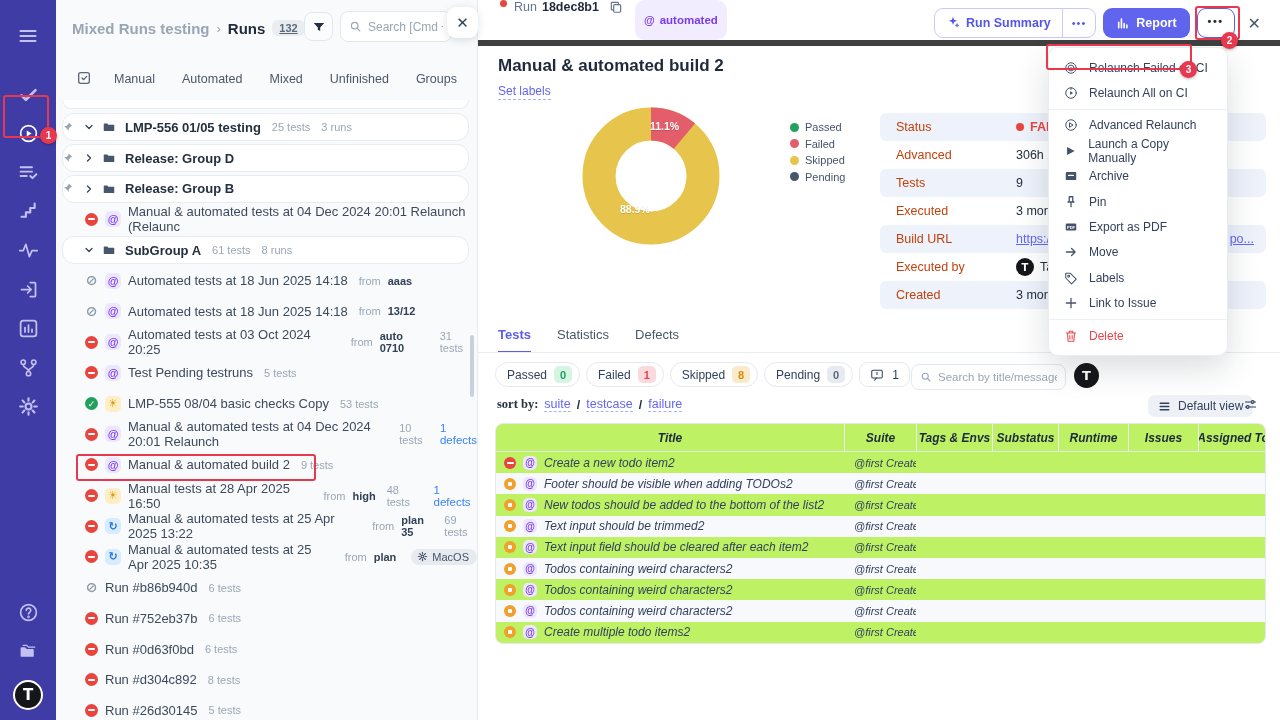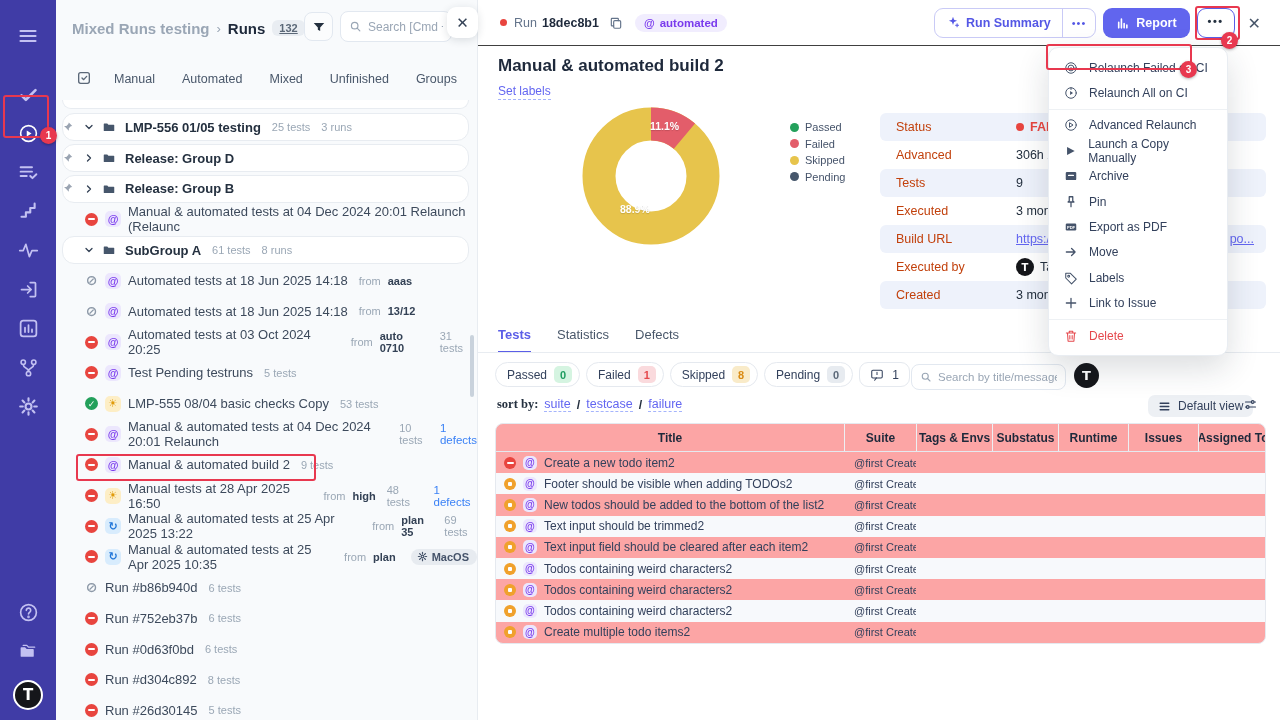--- a/index.html
+++ b/index.html
@@ -39,39 +39,39 @@
   .pin-ico { position:absolute; left:6px; color:#9aa4b2; display:flex; }
   .chev { color:#334155; display:flex; width:12px; justify-content:center; }
   .folder-ico { color:#46566b; display:flex; }
   .group-title { color:#24303f; font-size:13px; font-weight:600; margin-left:2px; }
   .run-row { padding-left:29px; gap:7px; cursor:pointer; }
   .run-title { color:#3d4a5c; font-size:13px; }
   .meta { color:#9aa7b5; font-size:11px; margin-left:4px; }
   .from-label { color:#9aa7b5; font-size:11px; margin-left:4px; }
   .from-value { color:#334155; font-size:11px; font-weight:700; }
   .defects-link { color:#3b82f6; font-size:11.5px; margin-left:4px; cursor:pointer; }
-  .env-badge { background:#e7ebf0; color:#45536a; font-size:11px; font-weight:700; border-radius:10px; padding:2px 8px 2px 6px; margin-left:8px; display:flex; align-items:center; gap:4px; }
+  .env-badge { background:#e7ebf0; color:#45536a; font-size:11px; font-weight:400; border-radius:10px; padding:2px 8px 2px 6px; margin-left:8px; display:flex; align-items:center; gap:4px; }
   .status-ico { width:13px; height:13px; border-radius:50%; flex:none; display:flex; align-items:center; justify-content:center; }
   .status-failed { background:#e8453f; }
   .status-failed::after { content:""; width:7px; height:2px; background:#fff; border-radius:1px; }
   .status-passed { background:#23a05b; }
   .status-passed::after { content:"✓"; color:#fff; font-size:9px; font-weight:bold; }
   .status-skipped { background:#f0a12c; }
   .status-skipped::after { content:""; width:4px; height:4px; background:#fff; border-radius:1px; }
   .status-canceled { background:transparent; color:#8d99a8; font-size:14px; line-height:13px; }
   .status-canceled::after { content:"⊘"; font-weight:bold; }
   .kind-ico { width:16px; height:16px; border-radius:5px; flex:none; display:flex; align-items:center; justify-content:center; font-size:11px; font-weight:700; }
   .kind-automated { background:#ece7fd; color:#7a3bed; }
   .kind-manual { background:#fdeec6; color:#e09a0a; }
   .kind-mixed { background:#d8ecfd; color:#1d74d8; }
   .lp-scrollbar { position:absolute; left:414px; top:335px; width:4px; height:62px; background:#c9d2dc; border-radius:2px; }
 
   
   .right-panel { position:absolute; left:478px; top:0; width:802px; height:720px; background:#fff; }
-  .rp-topbar { position:relative; height:46px; border-bottom:1px solid #404040; display:flex; align-items:center; padding-left:22px; }
+  .rp-topbar { position:relative; height:46px; border-bottom:6px solid #404040; display:flex; padding-left:22px; }
   .run-dot { width:7px; height:7px; background:#e8453f; border-radius:50%; margin-right:7px; }
   .run-label { color:#64748b; font-size:12.5px; margin-right:5px; }
   .run-id { color:#1e293b; font-size:12.5px; font-weight:700; margin-right:10px; }
   .copy-btn { color:#64748b; display:flex; cursor:pointer; margin-right:12px; }
   .auto-pill { background:#f1edfe; color:#7a3bed; font-size:11.5px; font-weight:700; border-radius:10px; padding:3px 9px; display:flex; align-items:center; gap:5px; cursor:pointer; }
   .auto-pill .at { font-size:11px; }
   .rp-actions { position:absolute; right:19px; top:8px; display:flex; align-items:center; gap:7px; }
   .btn-summary { display:flex; align-items:stretch; border:1px solid #c9caf6; border-radius:9px; background:#fff; height:30px; overflow:hidden; cursor:pointer; }
   .btn-summary .main { display:flex; align-items:center; gap:6px; padding:0 11px; color:#5457e5; font-size:12.5px; font-weight:700; }
   .btn-summary .more { display:flex; align-items:center; padding:0 9px; border-left:1px solid #c9caf6; color:#5457e5; font-size:11px; letter-spacing:1px; }
@@ -123,21 +123,21 @@
 
   
   .sort-row { position:absolute; left:19px; top:397px; display:flex; align-items:center; font-size:12.5px; }
   .sort-label { color:#24303f; font-weight:700; margin-right:6px;font-family:Liberation Serif, serif; }
   .sort-link { color:#6366f1; border-bottom:1px dashed #a5b4fc; cursor:pointer; }
   .sort-sep { color:#24303f; font-weight:700; margin:0 6px; }
   .default-view { position:absolute; left:670px; top:395px; height:22px; background:#edf0f4; border:none; border-radius:7px; display:flex; align-items:center; gap:7px; padding:0 10px; font-size:12px; color:#33415c; cursor:pointer; font-family:inherit; }
   .sliders-btn { position:absolute; left:765px; top:397px; color:#33415c; cursor:pointer; display:flex; }
 
   
-  .tests-table { position:absolute; left:17px; top:423px; width:771px; border:1px solid #e5e9ef; border-radius:8px; overflow:hidden; background:#fca5a5; }
+  .tests-table { position:absolute; left:17px; top:423px; width:771px; border:1px solid #e5e9ef; border-radius:8px; overflow:hidden; background:#bef264;font-style:italic; }
   .tt-header { display:flex; height:28px; align-items:center; border-bottom:1px solid #e5e9ef; }
   .tt-h-cell { color:#1e293b; font-size:12px; font-weight:700; text-align:center; border-left:1px solid #edf0f4; height:100%; display:flex; align-items:center; justify-content:center; white-space:nowrap; overflow:hidden; }
   .tt-h-cell:first-child { border-left:none; }
   .tt-row { display:flex; height:21.2px; align-items:center; }
   .tt-row:nth-child(even) { background:#f7f9fc; }
   .tt-title-cell { display:flex; align-items:center; gap:7px; padding-left:8px; overflow:hidden; white-space:nowrap; }
   .tt-title-cell .status-ico { width:12px; height:12px; }
   .tt-title-cell .kind-ico { width:14px; height:14px; font-size:10px; }
   .tt-title-text { color:#33415c; font-size:12px; }
   .tt-suite { color:#33415c; font-size:11px; padding-left:10px; white-space:nowrap; overflow:hidden; }

